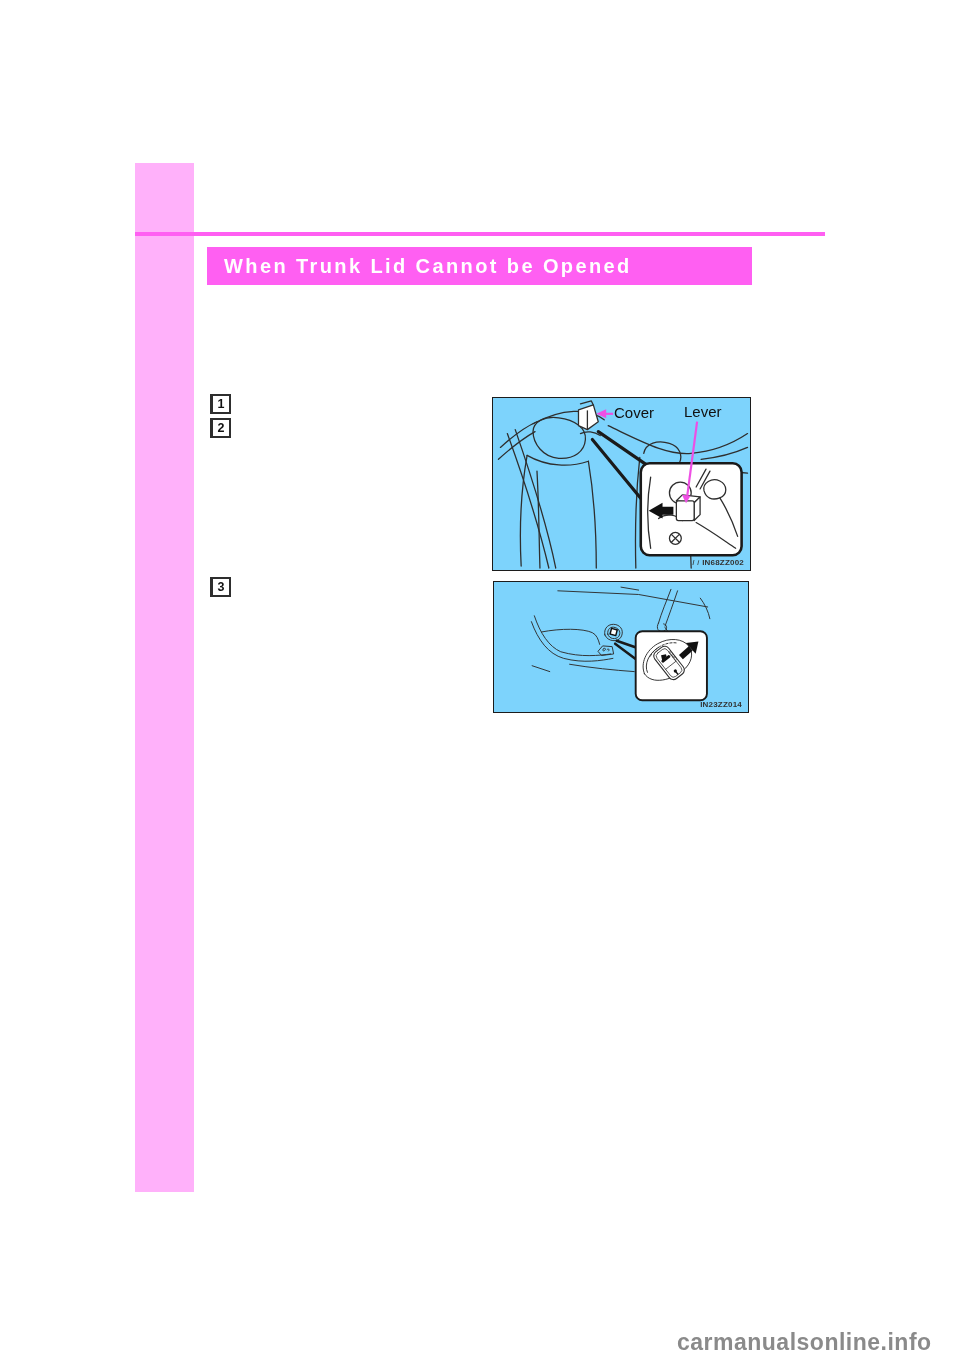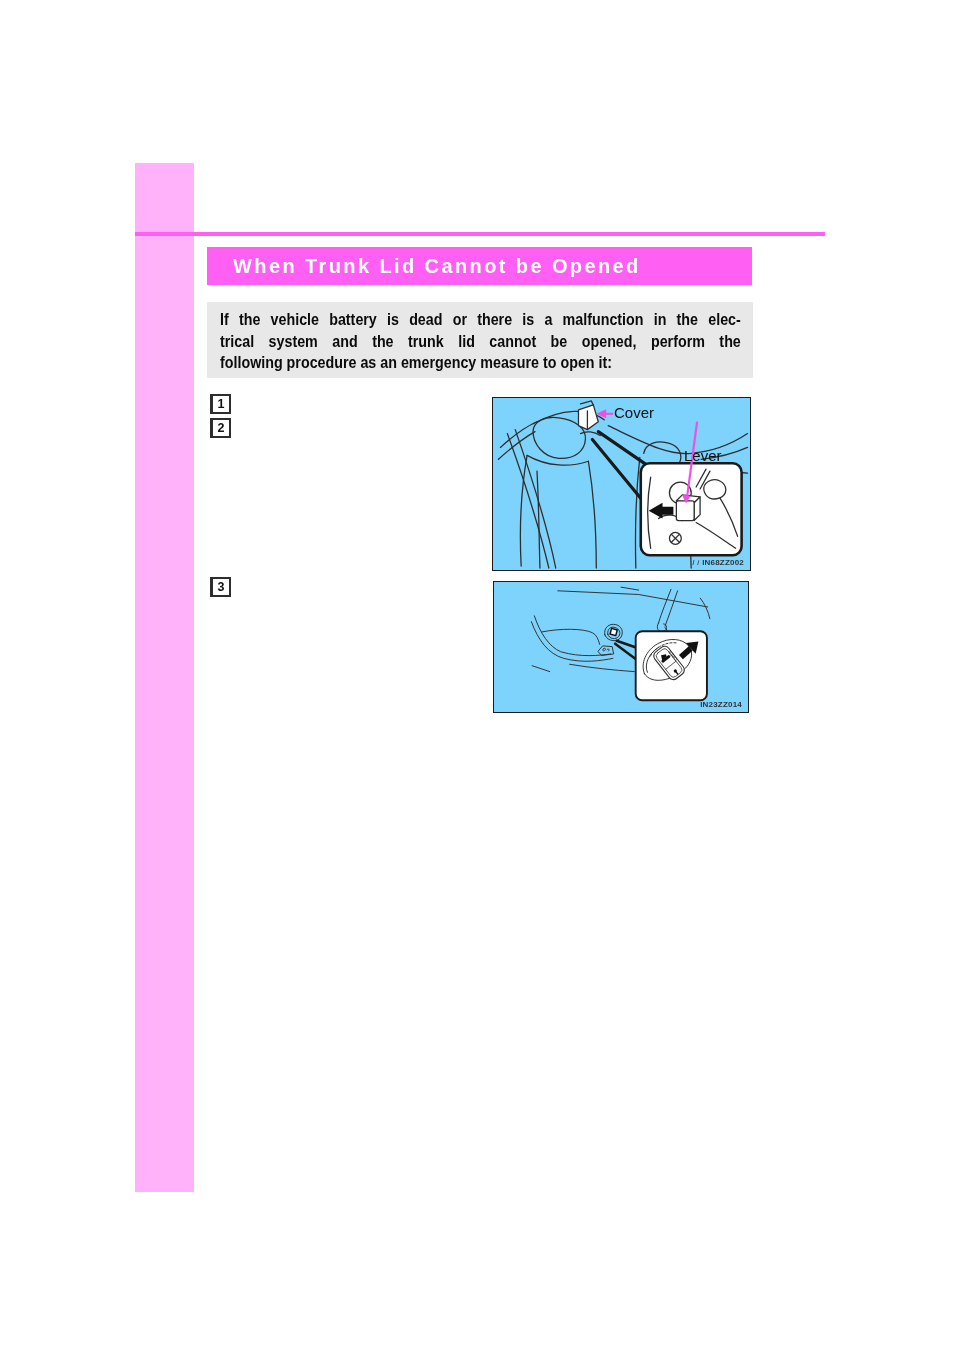--- a/index.html
+++ b/index.html
@@ -9,21 +9,21 @@
     font-family:"Liberation Sans", sans-serif; overflow:hidden;
   }
   
   .band { position:absolute; left:135px; top:163px; width:59px; height:1029px; background:#ffb1fa; }
   
   .divider { position:absolute; left:135px; top:232px; width:690px; height:4px; background:#ff5ff2; }
   
   .title-bar {
     position:absolute; left:207px; top:247px; width:545px; height:38px;
     background:#ff5ff2; color:#ffffff; display:flex; align-items:center;
-    padding-left:26px; font-weight:bold; font-size:20px; letter-spacing:2.4px;
+    padding-left:17px; font-weight:bold; font-size:20px; letter-spacing:2.4px;
   }
   
   .notice {
     position:absolute; left:207px; top:302px; width:546px; height:76px;
     background:#e8e8e8; overflow:hidden;
   }
   .notice-inner {
     margin:7px 0 0 13px; width:620px; transform:scaleX(0.84); transform-origin:0 0;
     font-weight:bold; font-size:17px; line-height:21.5px; color:#0b0b0b;
   }
@@ -37,21 +37,21 @@
     font-weight:bold; font-size:12.5px; color:#111;
   }
   .step1 { top:394px; } .step2 { top:418px; } .step3 { top:577px; }
   
   .figure { position:absolute; border:1.5px solid #1c1c1c; background:#7dd3fc; }
   .figure1 { left:492px; top:397px; width:259px; height:174px; }
   .figure2 { left:493px; top:581px; width:256px; height:132px; }
   .figure svg { position:absolute; left:0; top:0; width:100%; height:100%; }
   .fig-label { position:absolute; font-size:15px; color:#101010; white-space:nowrap; }
   .label-cover { left:121px; top:6px; }
-  .label-lever { left:191px; top:5px;margin-top:44px; }
+  .label-lever { left:191px; top:5px; }
   .fig-code {
     position:absolute; right:6px; bottom:3px; font-size:8px; font-weight:bold;
     color:#333; letter-spacing:0.2px;
   }
   .fig-code .prefix { font-style:italic; font-weight:normal; margin-right:3px;text-align:center; }
   
   .watermark {
     position:absolute; left:677px; top:1329px; font-size:23px; font-weight:bold;
     color:#8a8a8a; letter-spacing:0.5px;
   }
@@ -61,27 +61,20 @@
 
 <div class="page">
 
   <div class="band"></div>
   <div class="divider"></div>
 
   <div class="title-bar">
     <span>When Trunk Lid Cannot be Opened</span>
   </div>
 
-  <div class="notice">
-    <div class="notice-inner">
-      <div class="jline">If the vehicle battery is dead or there is a malfunction in the elec-</div>
-      <div class="jline">trical system and the trunk lid cannot be opened, perform the</div>
-      <div class="lline">following procedure as an emergency measure to open it:</div>
-    </div>
-  </div>
 
   <div class="step step1">
     <span>1</span>
   </div>
   <div class="step step2">
     <span>2</span>
   </div>
   <div class="step step3">
     <span>3</span>
   </div>
@@ -224,14 +217,15 @@
             <polygon points="76,16 90,26 76,36" fill="#111" stroke="none"></polygon>
           </g>
         </g>
       </g>
     </svg>
     <div class="fig-code">
       <span>IN23ZZ014</span>
     </div>
   </div>
 
+  <div class="watermark">carmanualsonline.info</div>
 
 </div>
 
 </body></html>

